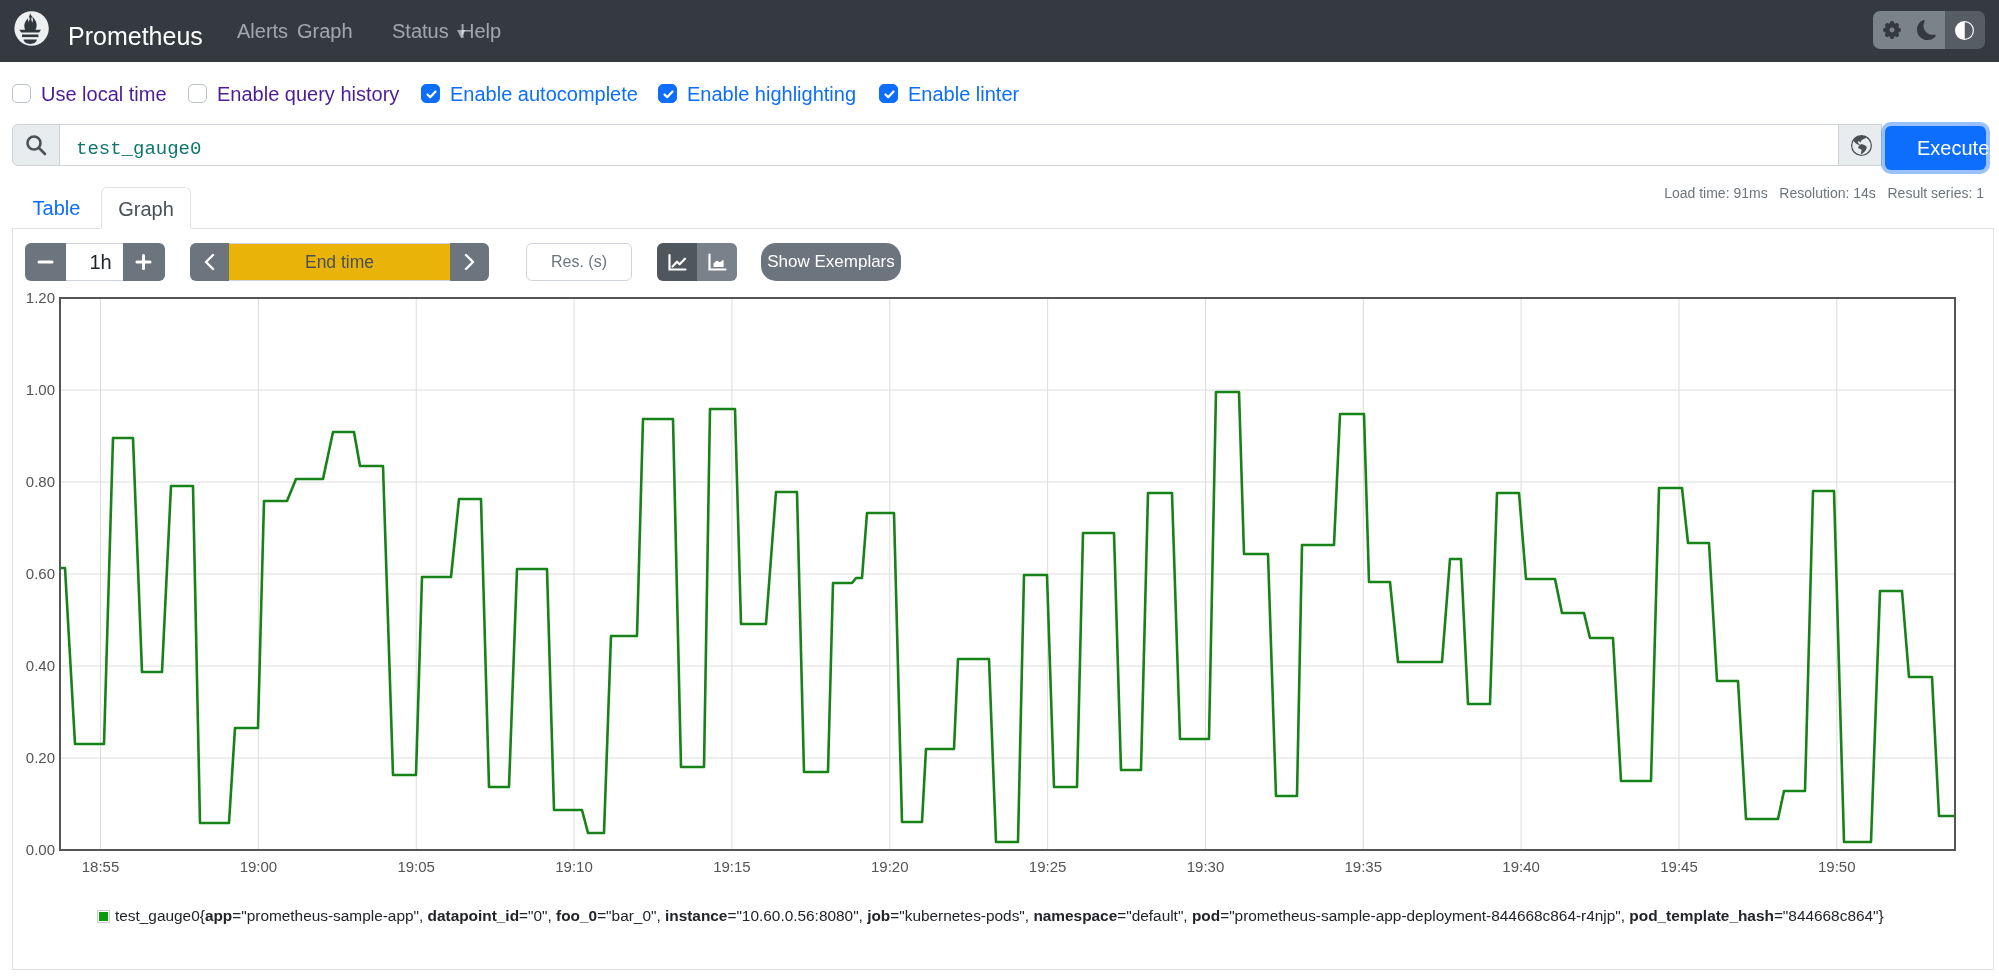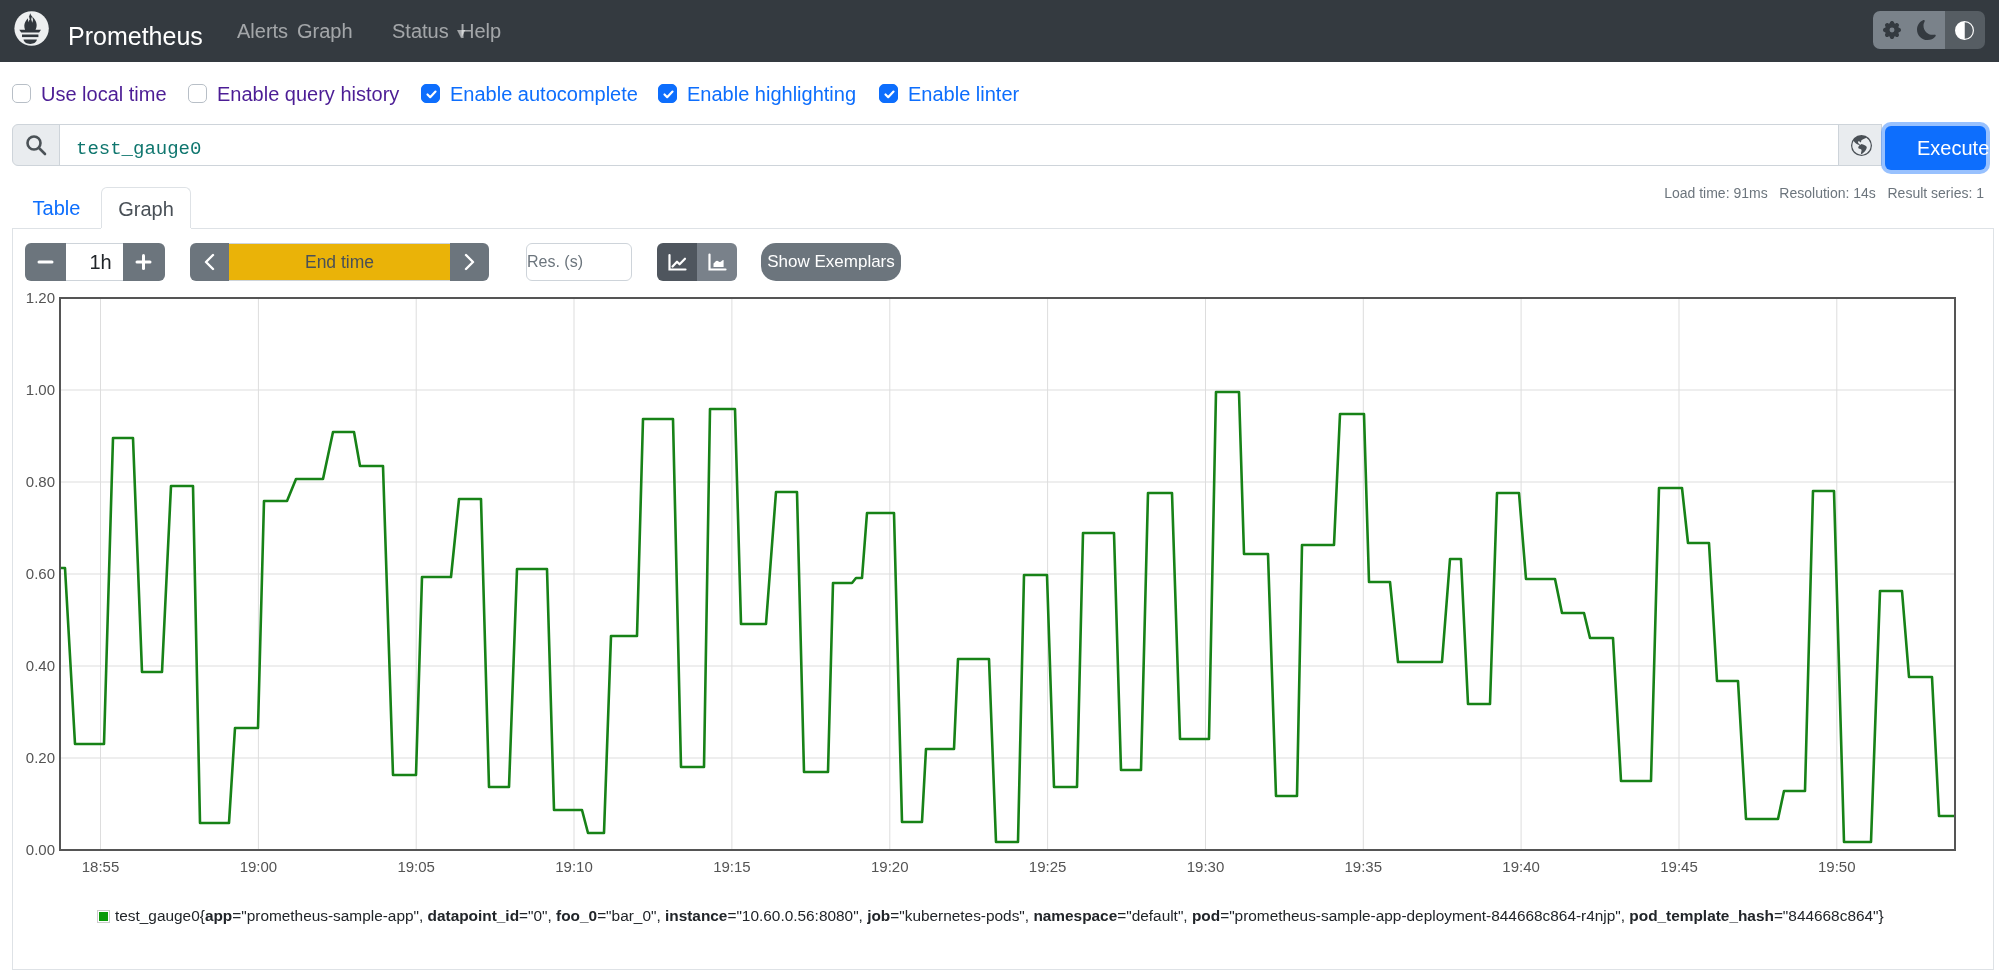--- a/index.html
+++ b/index.html
@@ -84,21 +84,21 @@
       </svg></div>
 
   <div class="gbtn" style="left:190px; top:243px; width:39px; height:38px; border-radius:6px 0 0 6px;"><svg width="39" height="38">
         <path d="M23 12 L16 19 L23 26" fill="none" stroke="#fff" stroke-width="2.4" stroke-linecap="round" stroke-linejoin="round"></path>
       </svg></div>
   <div class="abs" style="left:229px; top:243px; width:221px; height:38px; background:#eab308; border-top:1px solid #ced4da; border-bottom:1px solid #ced4da; font-size:17.5px; color:#495057; text-align:center; line-height:37px;">End time</div>
   <div class="gbtn" style="left:450px; top:243px; width:39px; height:38px; border-radius:0 6px 6px 0;"><svg width="39" height="38">
         <path d="M16 12 L23 19 L16 26" fill="none" stroke="#fff" stroke-width="2.4" stroke-linecap="round" stroke-linejoin="round"></path>
       </svg></div>
 
-  <div class="abs" style="left:526px; top:243px; width:106px; height:38px; background:#fff; border:1px solid #ced4da; border-radius:6px; font-size:16px; color:#6c757d; text-align:left; line-height:36px;">Res. (s)</div>
+  <div class="abs" style="left:526px; top:243px; width:106px; height:38px; background:#fff; border:1px solid #ced4da; border-radius:6px; font-size:16px; color:#6c757d; text-align:center; line-height:36px;">Res. (s)</div>
 
   <div class="abs" style="left:657px; top:243px; width:40px; height:38px; background:#4f565e; border-radius:6px 0 0 6px;"><svg width="40" height="38">
         <path d="M12.5 12 v14.5 h16" fill="none" stroke="#fff" stroke-width="2.2" stroke-linecap="round"></path>
         <path d="M15.5 23.5 l4.5 -4.8 l2.6 2.6 l5.4 -5.6" fill="none" stroke="#fff" stroke-width="2.2" stroke-linecap="round" stroke-linejoin="round"></path>
       </svg></div>
   <div class="abs" style="left:697px; top:243px; width:40px; height:38px; background:#79818a; border-radius:0 6px 6px 0;"><svg width="40" height="38">
         <path d="M12.5 11.5 v15 h16" fill="none" stroke="#fff" stroke-width="2.2" stroke-linecap="round"></path>
         <path d="M16.5 24 v-3.5 c1.3-0.8 2.2-2.7 3.6-2.7 c1.3 0 1.3 1.2 2.6 1.2 c1.7 0 2.2-2 3.9-2 v7 z" fill="#fff"></path>
       </svg></div>
 

